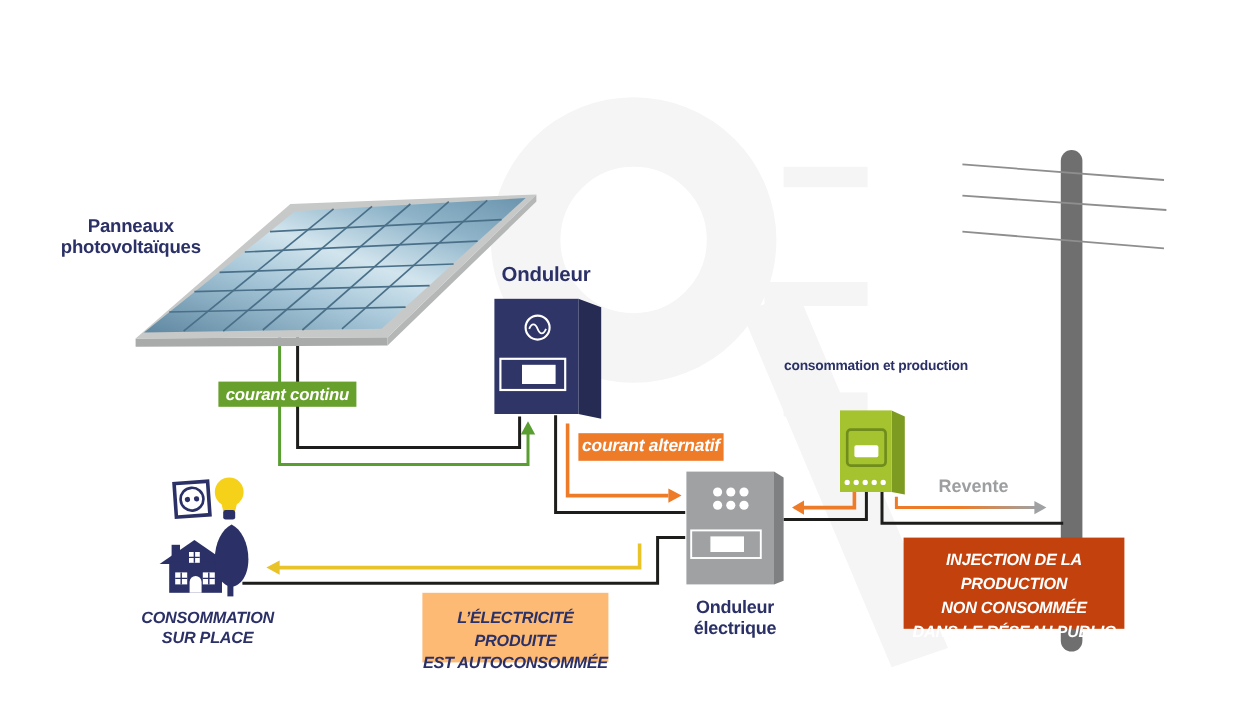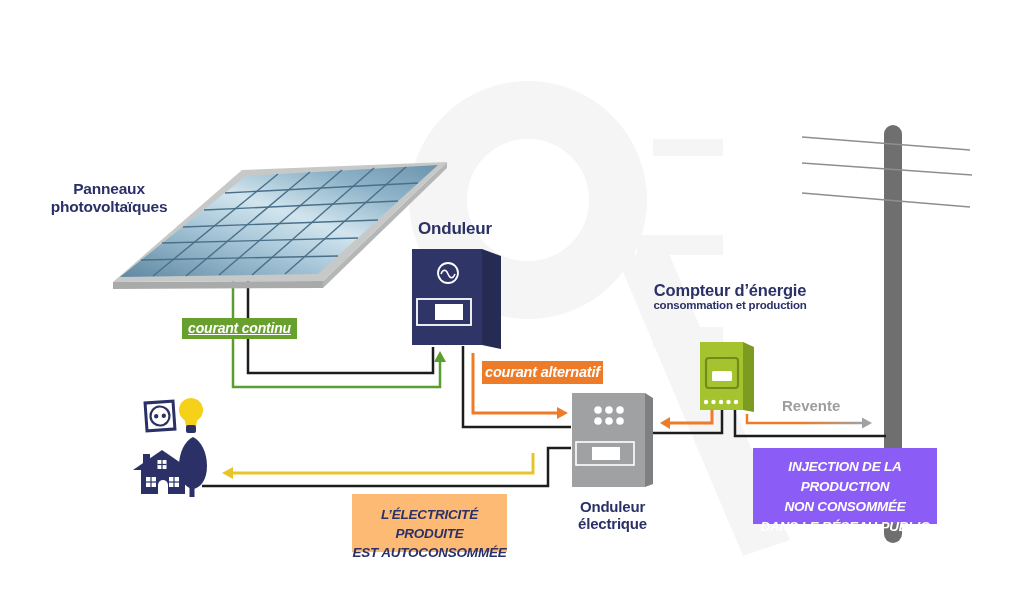--- a/index.html
+++ b/index.html
@@ -6,31 +6,31 @@
   #stage{position:relative;width:1017px;height:598px;background:#ffffff;overflow:hidden;
          font-family:"Liberation Sans",sans-serif;margin-left:20px;}
   #diagram-svg{position:absolute;left:0;top:0;}
   .lbl{position:absolute;color:#2b3166;font-weight:bold;white-space:pre-line;
        text-align:center;letter-spacing:-0.2px;}
   .tag{position:absolute;color:#ffffff;font-weight:bold;font-style:italic;
        white-space:pre-line;text-align:center;box-sizing:border-box;letter-spacing:-0.2px;}
   #lbl-panels{left:25px;top:180px;width:128px;font-size:15.5px;line-height:17.5px;}
   #lbl-inverter{left:385px;top:219px;width:100px;font-size:17px;}
   #tag-dc{left:162px;top:318px;width:115px;height:21px;background:#68a02d;
-          font-size:14px;line-height:21px;text-decoration:underline;}
+          font-size:14px;line-height:21px;}
   #tag-ac{left:462px;top:361px;width:121px;height:23px;background:#ee7b28;
           font-size:14.5px;line-height:23px;}
   #lbl-switchboard{left:545px;top:498px;width:95px;font-size:15px;line-height:17px;}
   #lbl-meter-title{left:622px;top:281px;width:176px;font-size:16.5px;}
   #lbl-meter-sub{left:622px;top:299px;width:176px;font-size:11.5px;}
   #lbl-resale{left:762px;top:397px;width:64px;font-size:15px;color:#9c9ea0;
               font-weight:bold;position:absolute;text-align:left;}
   #tag-grid{left:828px;top:273px;width:89px;height:35px;background:#9fa1a3;
             font-size:16.5px;line-height:35px;font-style:normal;}
-  #tag-injection{left:733px;top:448px;width:184px;height:76px;background:#8b5cf6;
+  #tag-injection{left:733px;top:448px;width:184px;height:76px;background:#c2410c;
                  font-size:13.5px;line-height:20px;padding-top:9px;}
   #tag-selfuse{left:332px;top:494px;width:155px;height:58px;background:#fdba74;
                color:#2b3166;font-size:13.5px;line-height:19px;padding-top:11px;}
   #lbl-onsite{left:93px;top:507px;width:120px;font-style:italic;font-size:13.5px;
               line-height:16.5px;}
 </style>
 </head>
 <body>
 
 <div id="stage">
@@ -190,27 +190,28 @@
 
   <div class="lbl" id="lbl-inverter">Onduleur</div>
 
   <div class="tag" id="tag-dc">courant continu</div>
 
   <div class="tag" id="tag-ac">courant alternatif</div>
 
   <div class="lbl" id="lbl-switchboard">Onduleur
 électrique</div>
 
-  <div class="lbl" id="lbl-meter-title">Compteur d’énergie</div>
 
   <div class="lbl" id="lbl-meter-sub">consommation et production</div>
 
   <div id="lbl-resale">Revente</div>
 
 
   <div class="tag" id="tag-injection">INJECTION DE LA PRODUCTION
 NON CONSOMMÉE
 DANS LE RÉSEAU PUBLIC</div>
 
   <div class="tag" id="tag-selfuse">L’ÉLECTRICITÉ PRODUITE
 EST AUTOCONSOMMÉE</div>
 
+  <div class="lbl" id="lbl-onsite">CONSOMMATION
+SUR PLACE</div>
 </div>
 
 </body></html>

